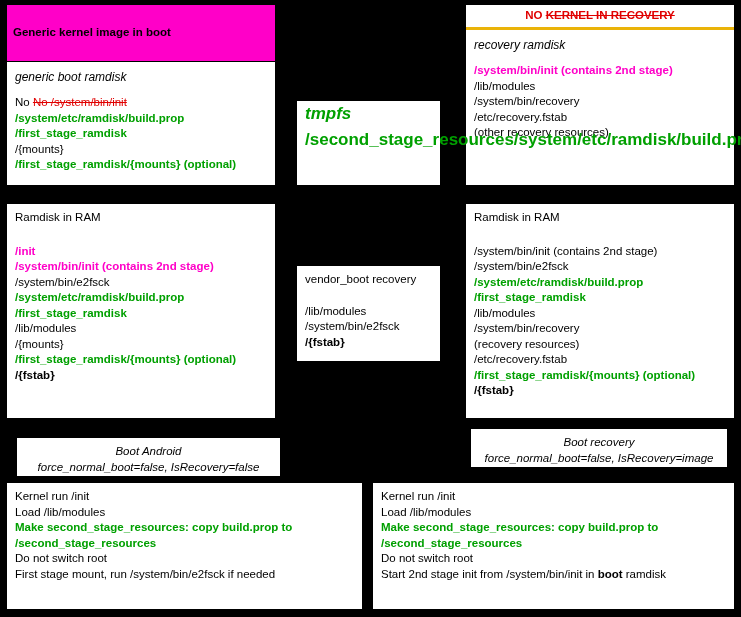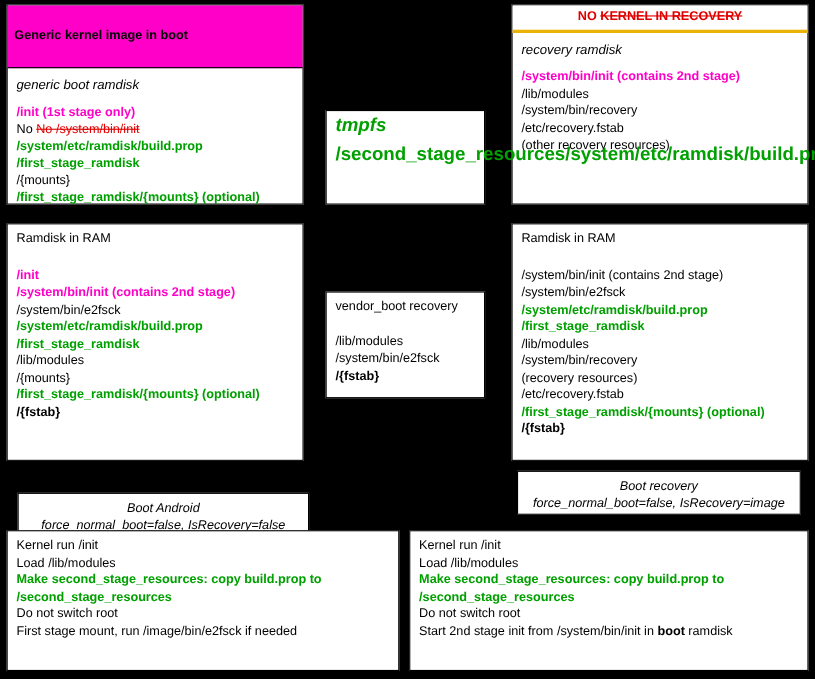--- a/index.html
+++ b/index.html
@@ -72,41 +72,40 @@
   #p-ram-left {
     left: 6px; top: 203px; width: 270px; height: 216px;
   }
   #p-ram-right {
     left: 465px; top: 203px; width: 270px; height: 216px;
   }
   #p-vendor-boot {
     left: 296px; top: 265px; width: 145px; height: 97px;
   }
   #p-boot-android {
-    left: 16px; top: 448px; width: 265px; height: 40px; text-align: center;
+    left: 16px; top: 437px; width: 265px; height: 40px; text-align: center;
   }
   #p-boot-recovery {
     left: 470px; top: 428px; width: 258px; height: 40px;
   }
   #p-steps-left {
     left: 6px; top: 482px; width: 357px; height: 128px;
   }
   #p-steps-right {
     left: 372px; top: 482px; width: 363px; height: 128px;
   }
   .wrap { white-space: normal; }
   .sm { font-size: 11px; line-height: 14px; }
 </style>
 </head>
 <body>
 
 <div class="panel" id="p-generic-kernel">
   <div class="hdrbar">Generic kernel image in boot</div>
   <div class="title-it">generic boot ramdisk</div>
-  <div class="line pink">/init (1st stage only)</div>
   <div class="line"><span>No </span><span class="strike red">No /system/bin/init</span></div>
   <div class="line green">/system/etc/ramdisk/build.prop</div>
   <div class="line green">/first_stage_ramdisk</div>
   <div class="line">/{mounts}</div>
   <div class="line green">/first_stage_ramdisk/{mounts} (optional)</div>
 </div>
 
 <div class="panel" id="p-no-kernel">
   <div class="hdrbar"><span>NO </span><span class="strike">KERNEL IN RECOVERY</span></div>
   <div class="title-it">recovery ramdisk</div>
@@ -165,21 +164,21 @@
   <div class="italic">Boot recovery</div>
   <div class="italic">force_normal_boot=false, IsRecovery=image</div>
 </div>
 
 <div class="panel" id="p-steps-left">
   <div class="line">Kernel run /init</div>
   <div class="line">Load /lib/modules</div>
   <div class="line green">Make second_stage_resources: copy build.prop to</div>
   <div class="line green">/second_stage_resources</div>
   <div class="line">Do not switch root</div>
-  <div class="line">First stage mount, run /image/bin/e2fsck if needed</div>
+  <div class="line">First stage mount, run /system/bin/e2fsck if needed</div>
 </div>
 
 <div class="panel" id="p-steps-right">
   <div class="line">Kernel run /init</div>
   <div class="line">Load /lib/modules</div>
   <div class="line green">Make second_stage_resources: copy build.prop to</div>
   <div class="line green">/second_stage_resources</div>
   <div class="line">Do not switch root</div>
   <div class="line"><span>Start 2nd stage init from /system/bin/init in </span><span class="bold">boot</span><span> ramdisk</span></div>
 </div>

